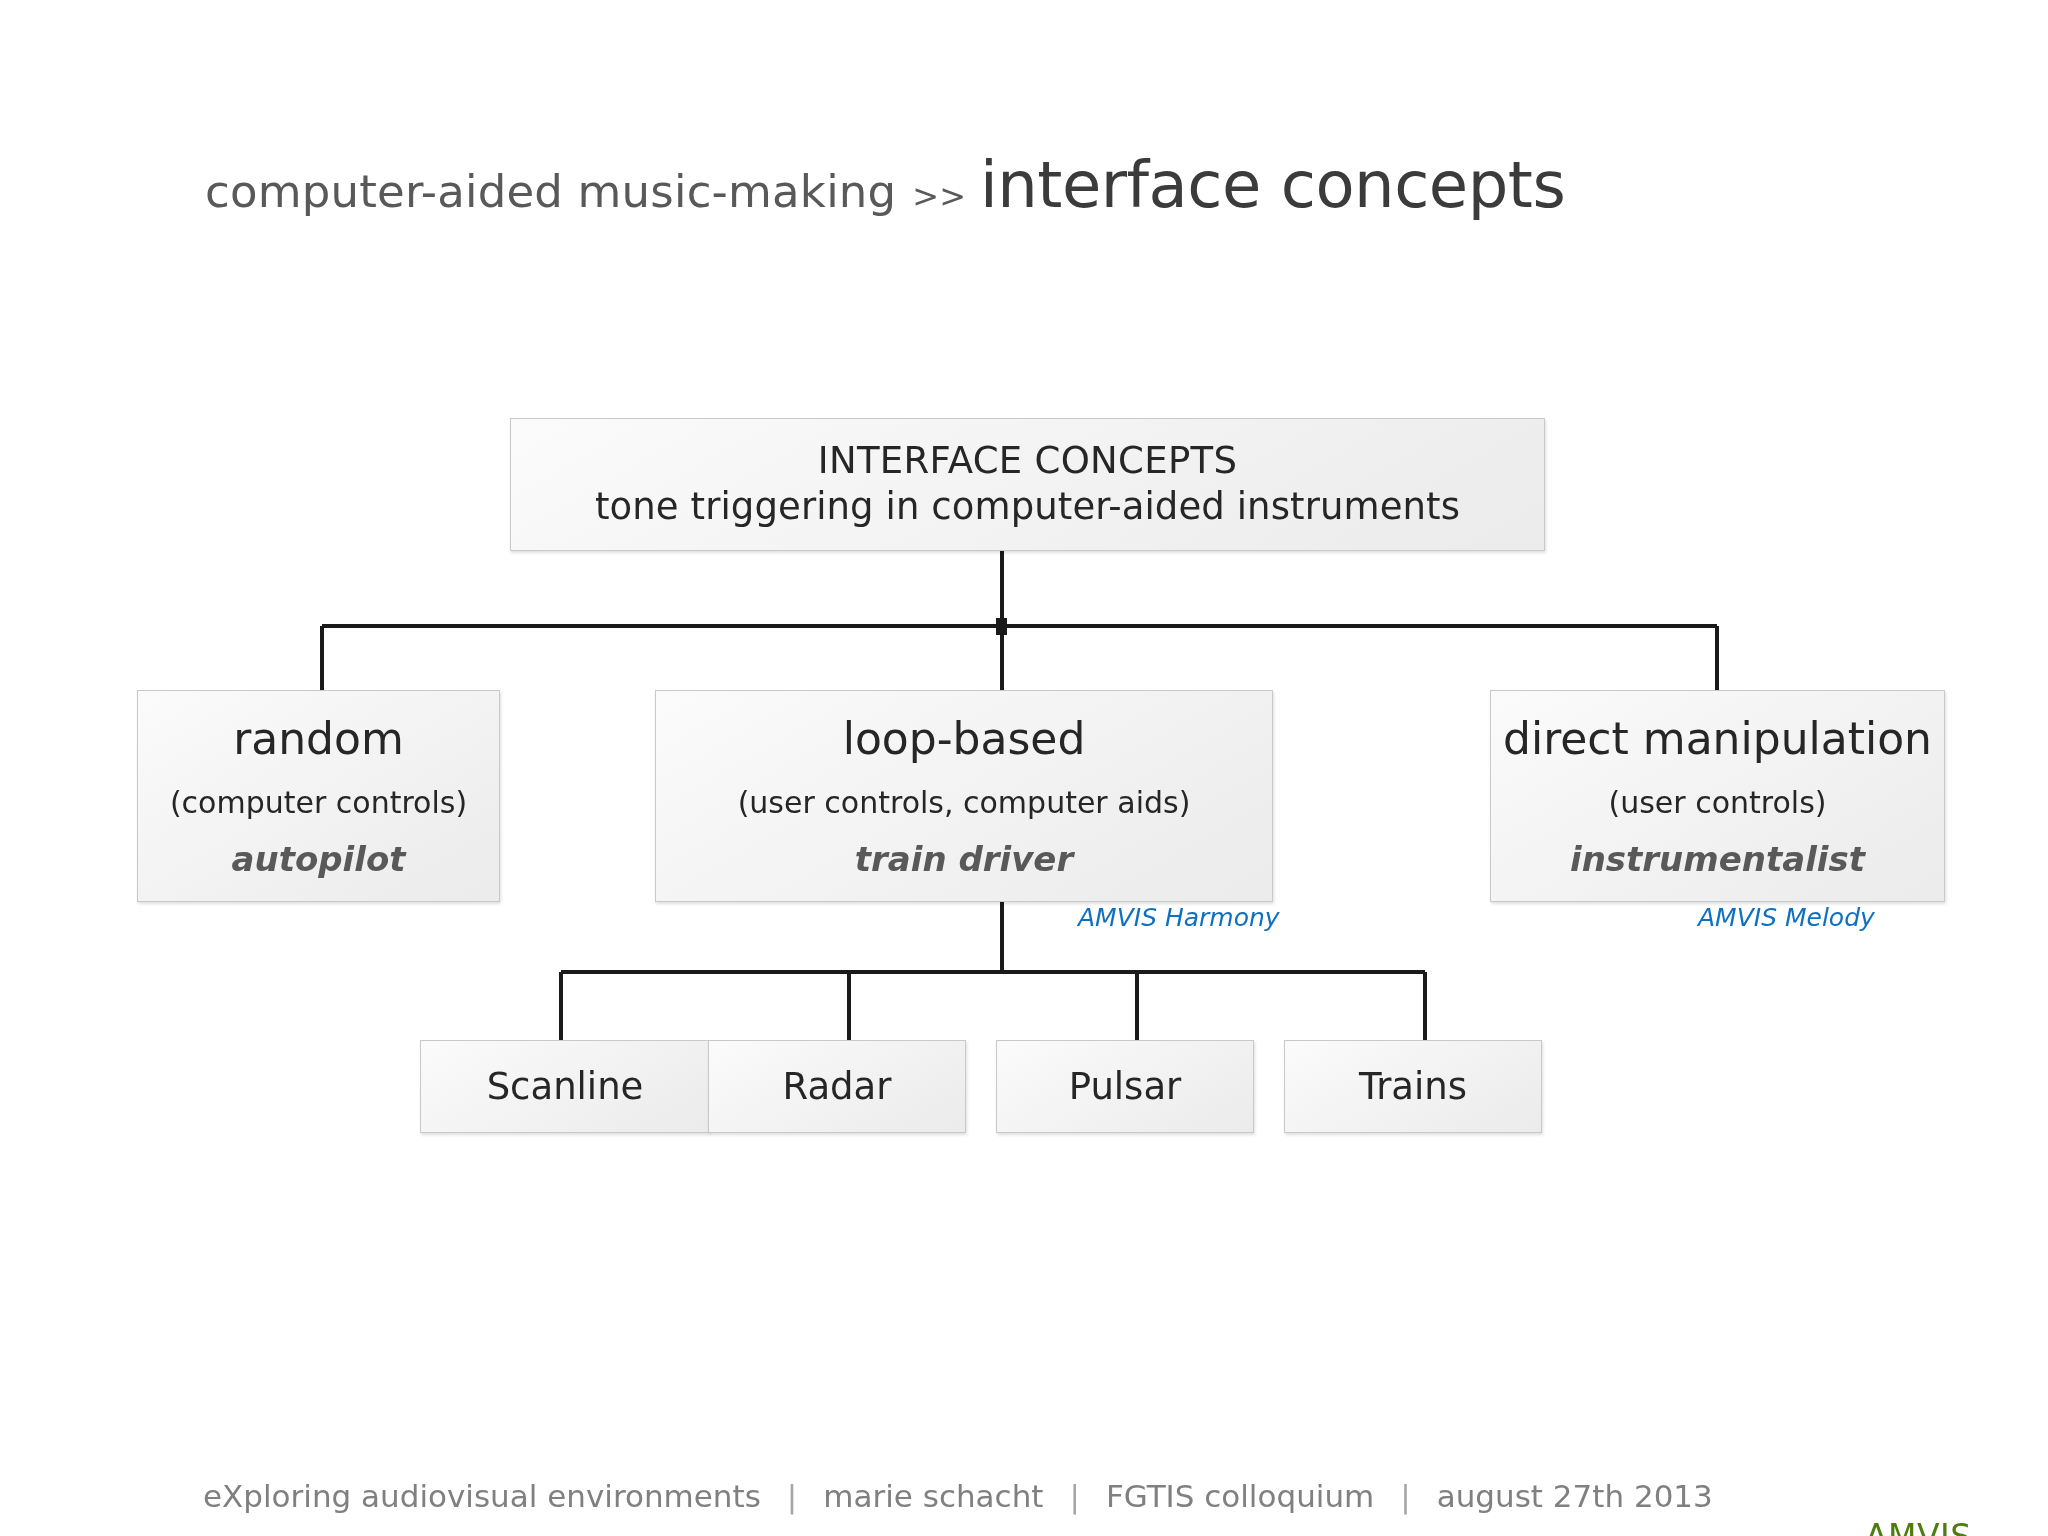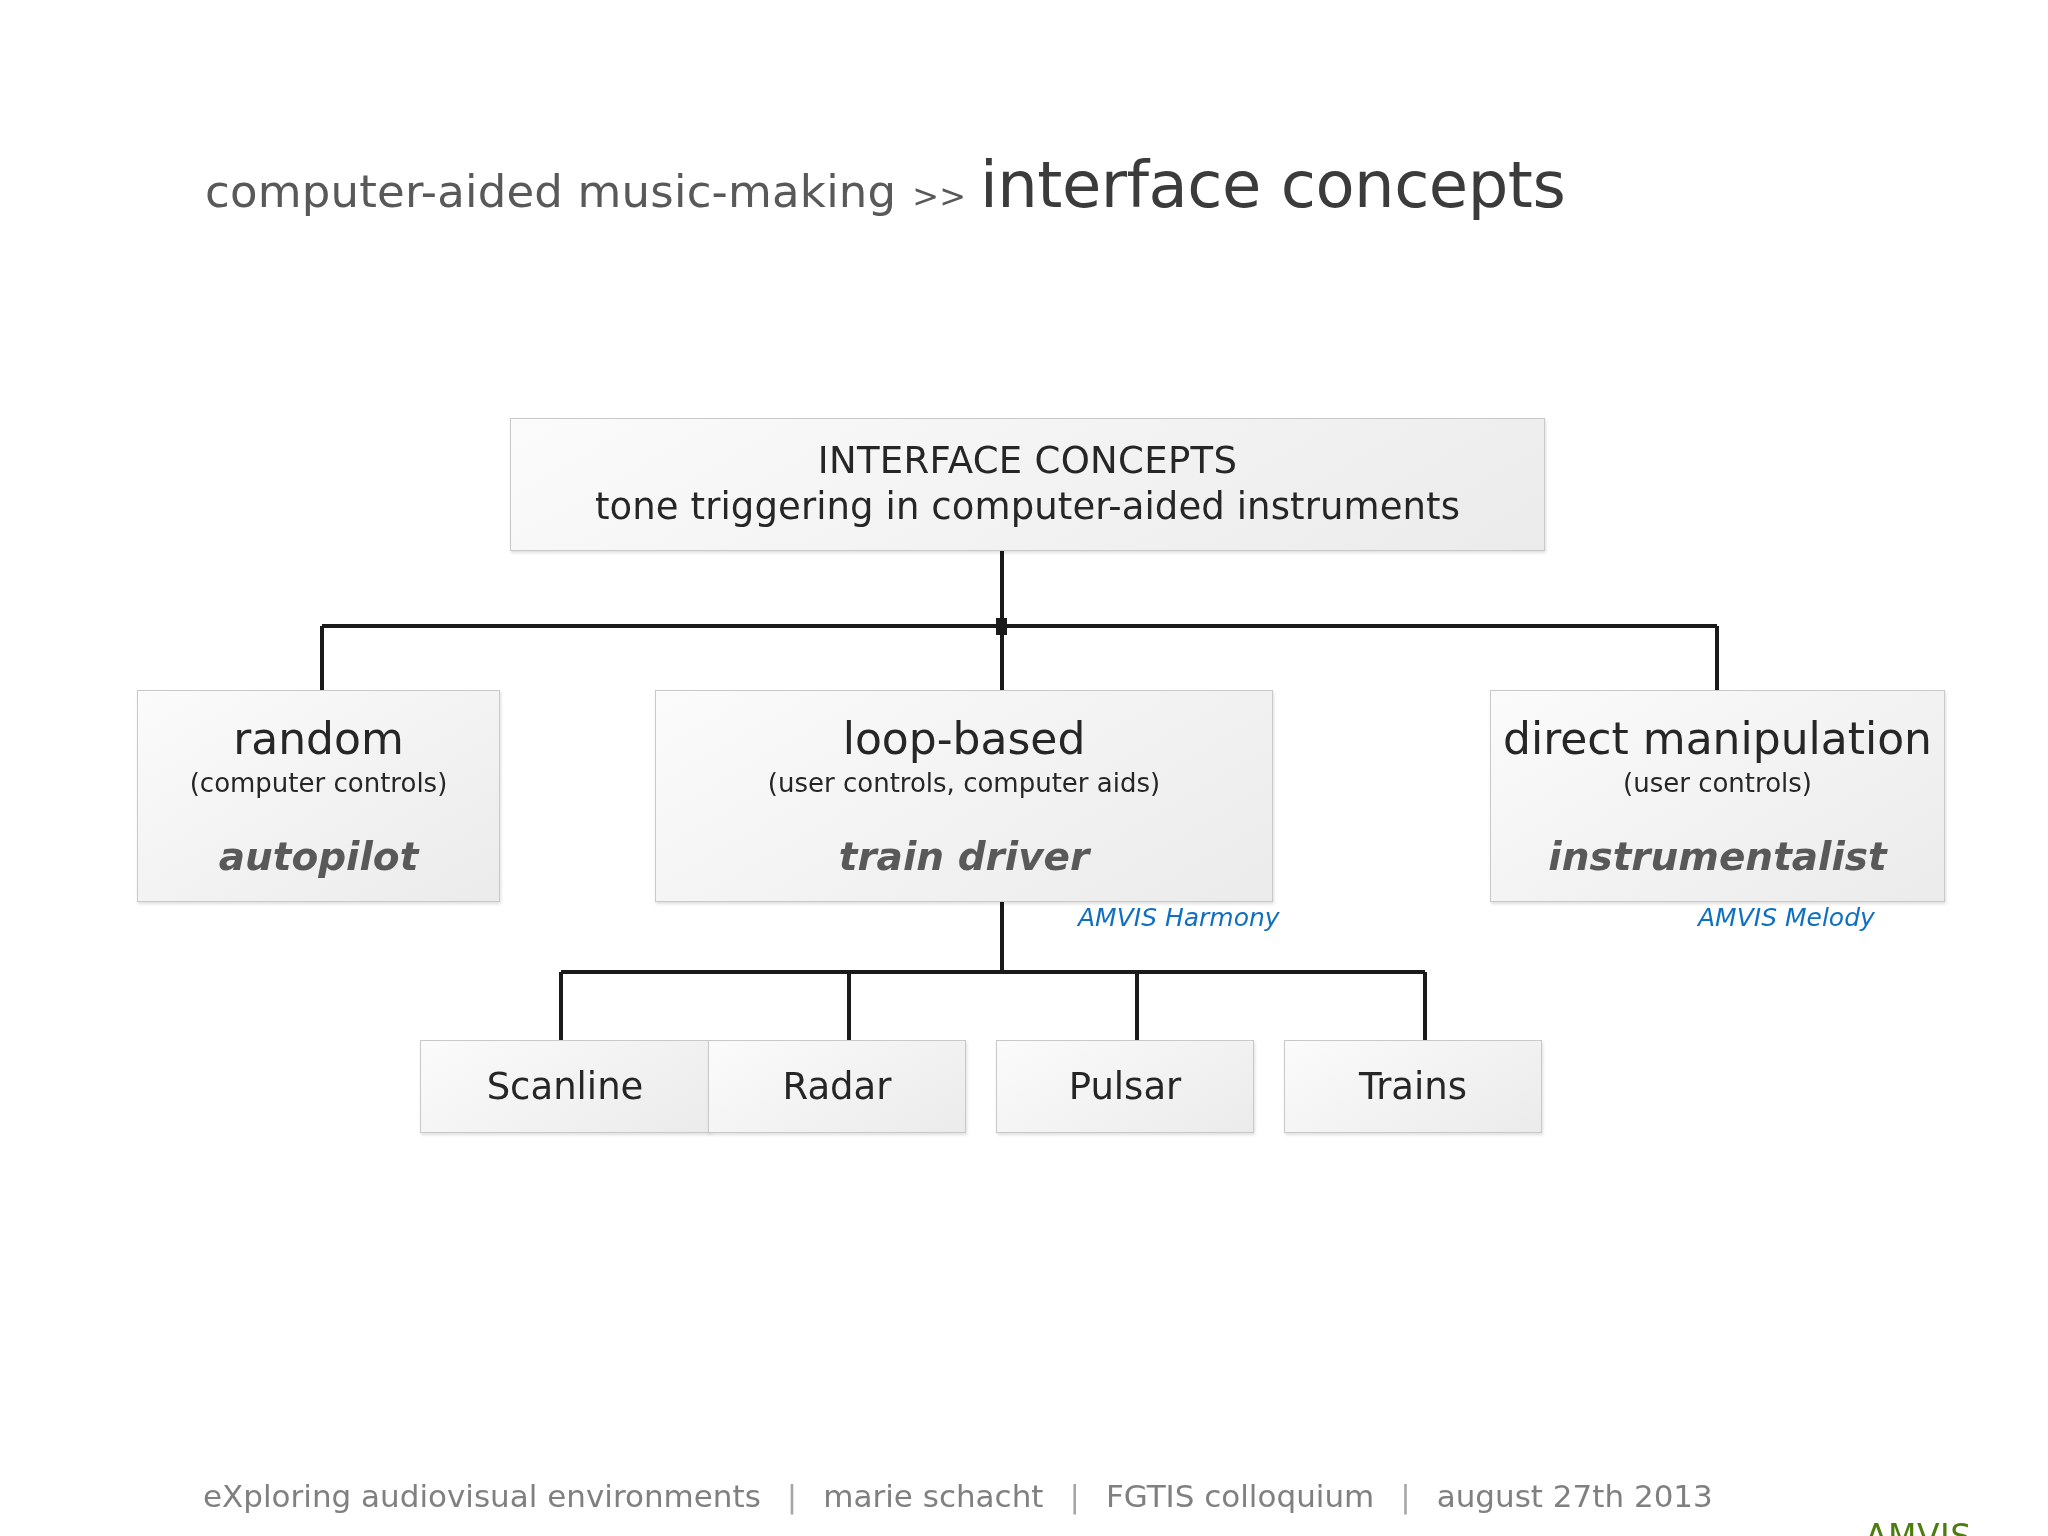--- a/index.html
+++ b/index.html
@@ -102,26 +102,26 @@
     top: 690px;
     height: 212px;
     padding-top: 22px;
     justify-content: flex-start;
   }
   .node-lvl2 .hd {
     font-size: 44px;
     line-height: 1.18;
   }
   .node-lvl2 .sub {
-    font-size: 26px;
+    font-size: 30px;
     line-height: 1.2;
-    margin-top: 3px;
+    margin-top: 20px;
   }
   .node-lvl2 .role {
-    font-size: 39px;
+    font-size: 34px;
     font-style: italic;
     font-weight: bold;
     color: #595959;
     margin-top: auto;
     margin-bottom: 22px;
   }
 
   #node-random   { left: 137px;  width: 363px; }
   #node-loop     { left: 655px;  width: 618px; }
   #node-direct   { left: 1490px; width: 455px; }

